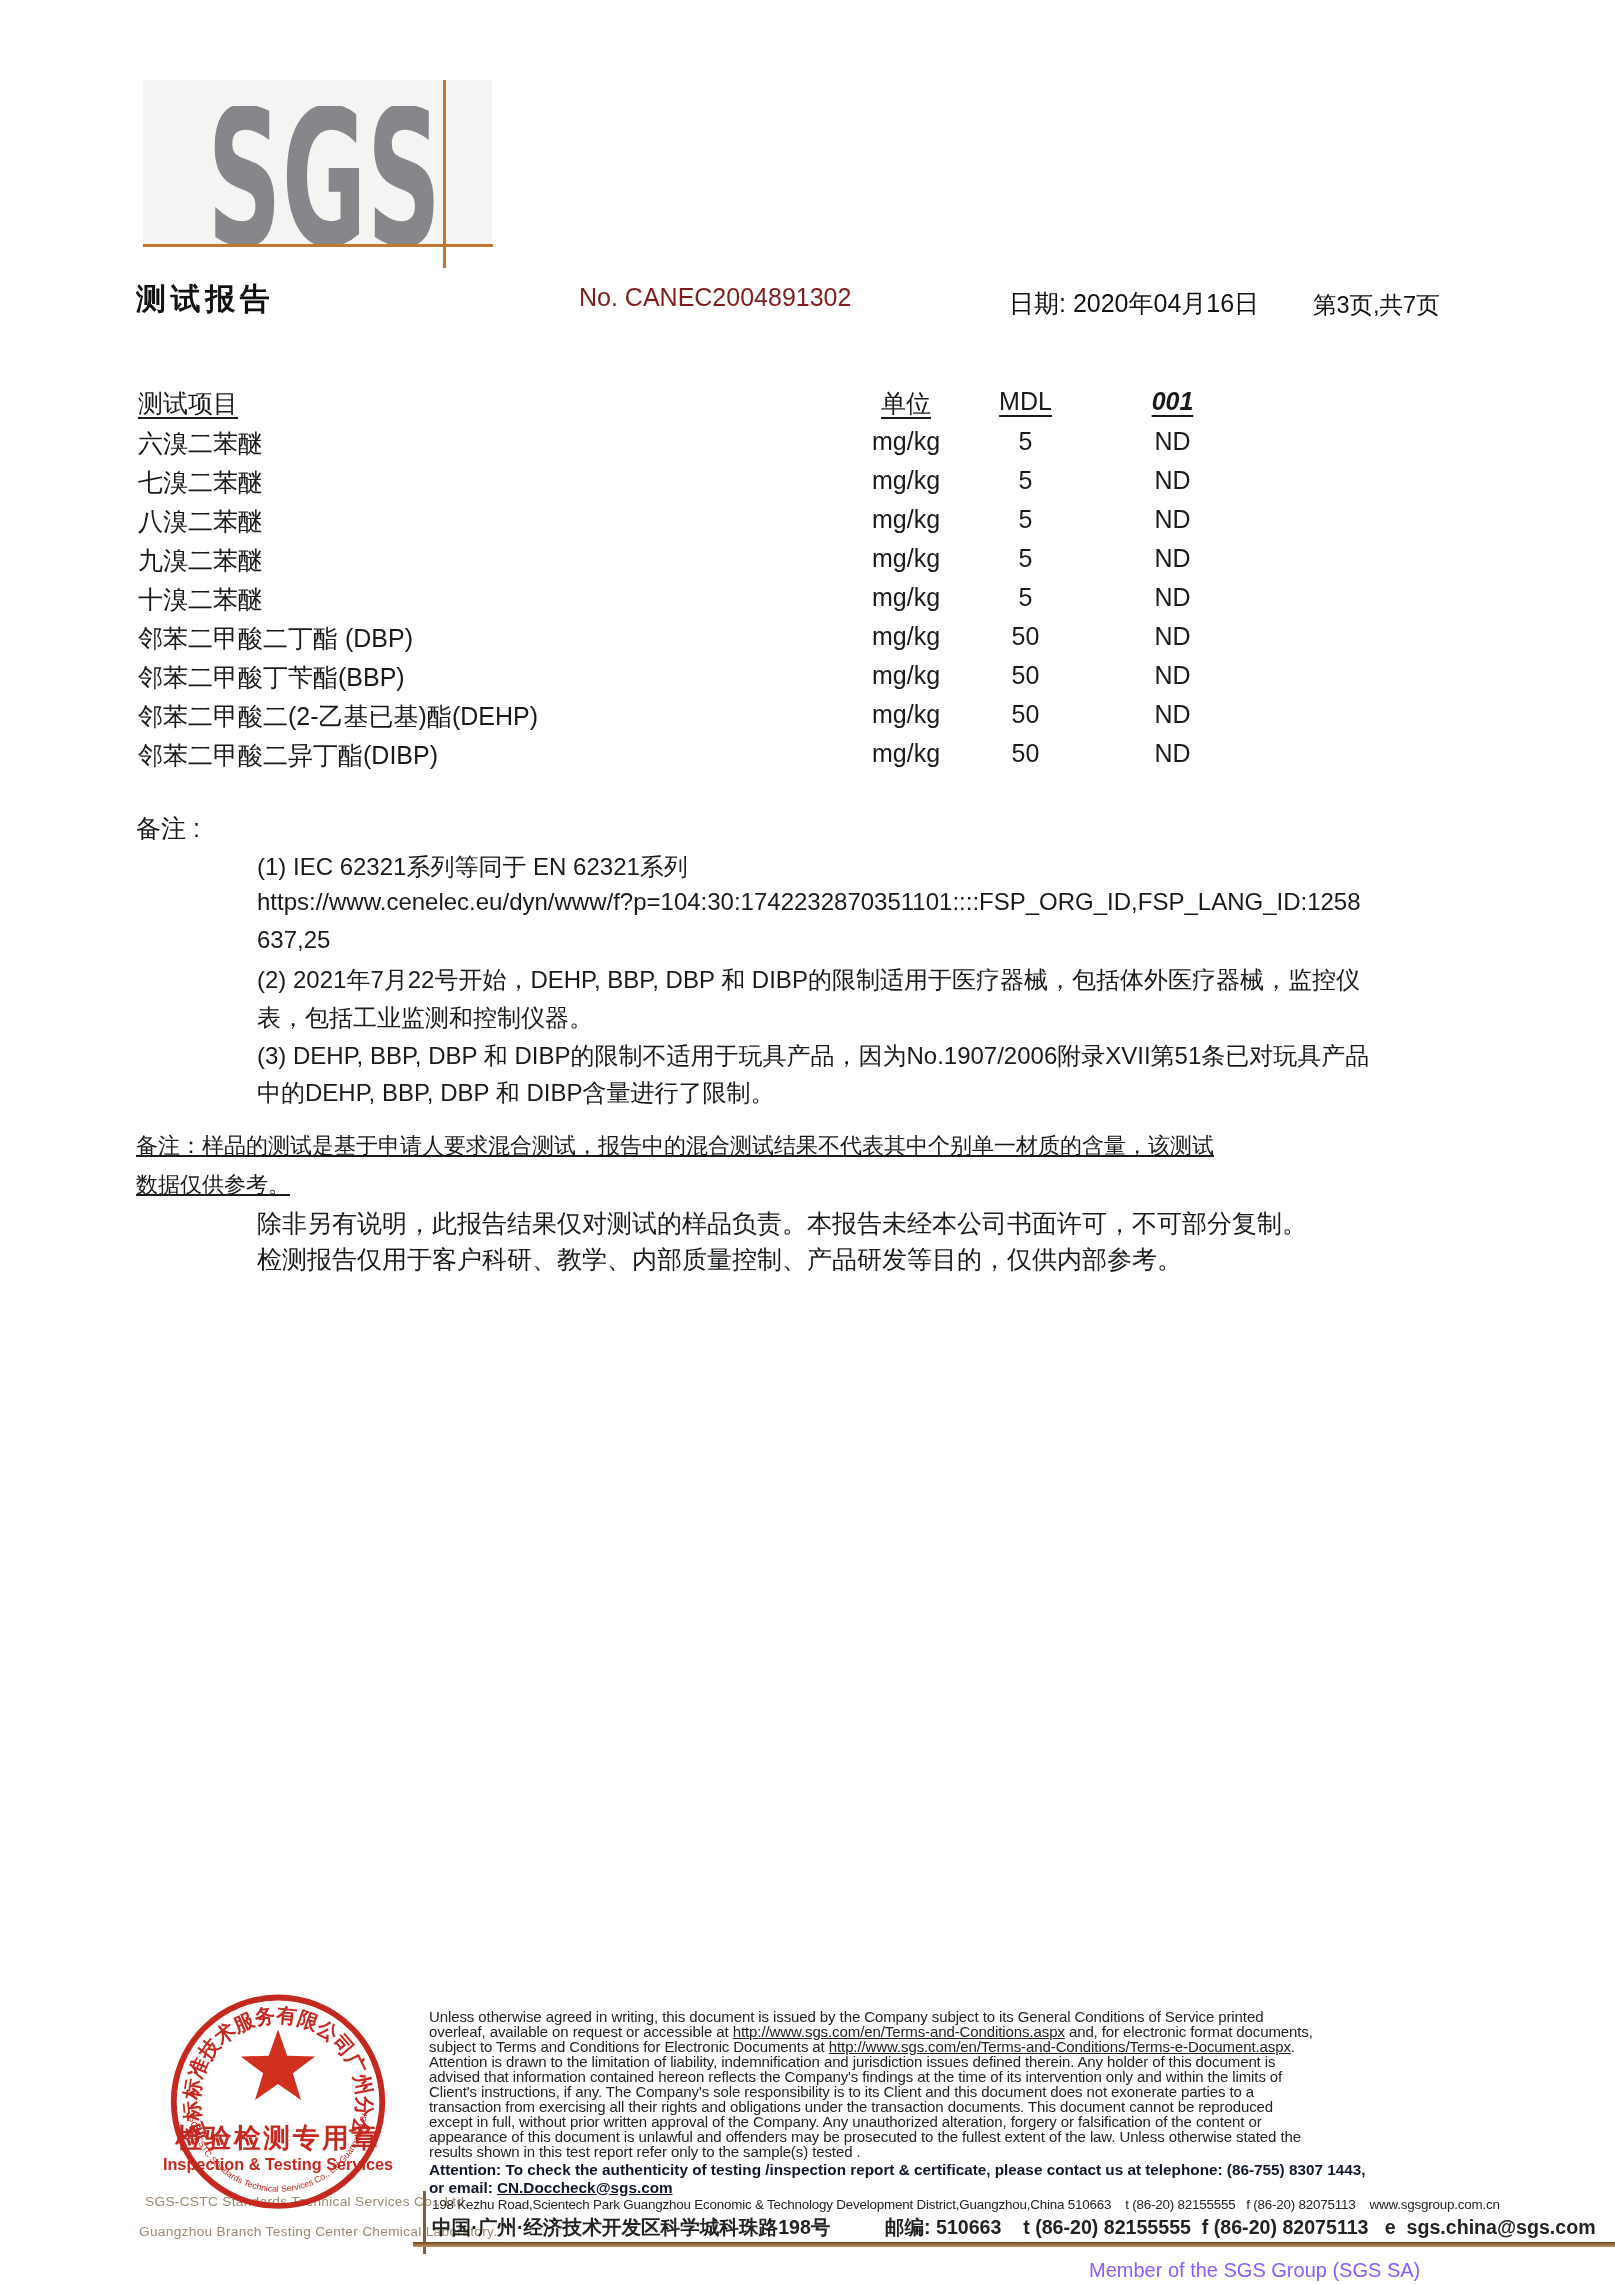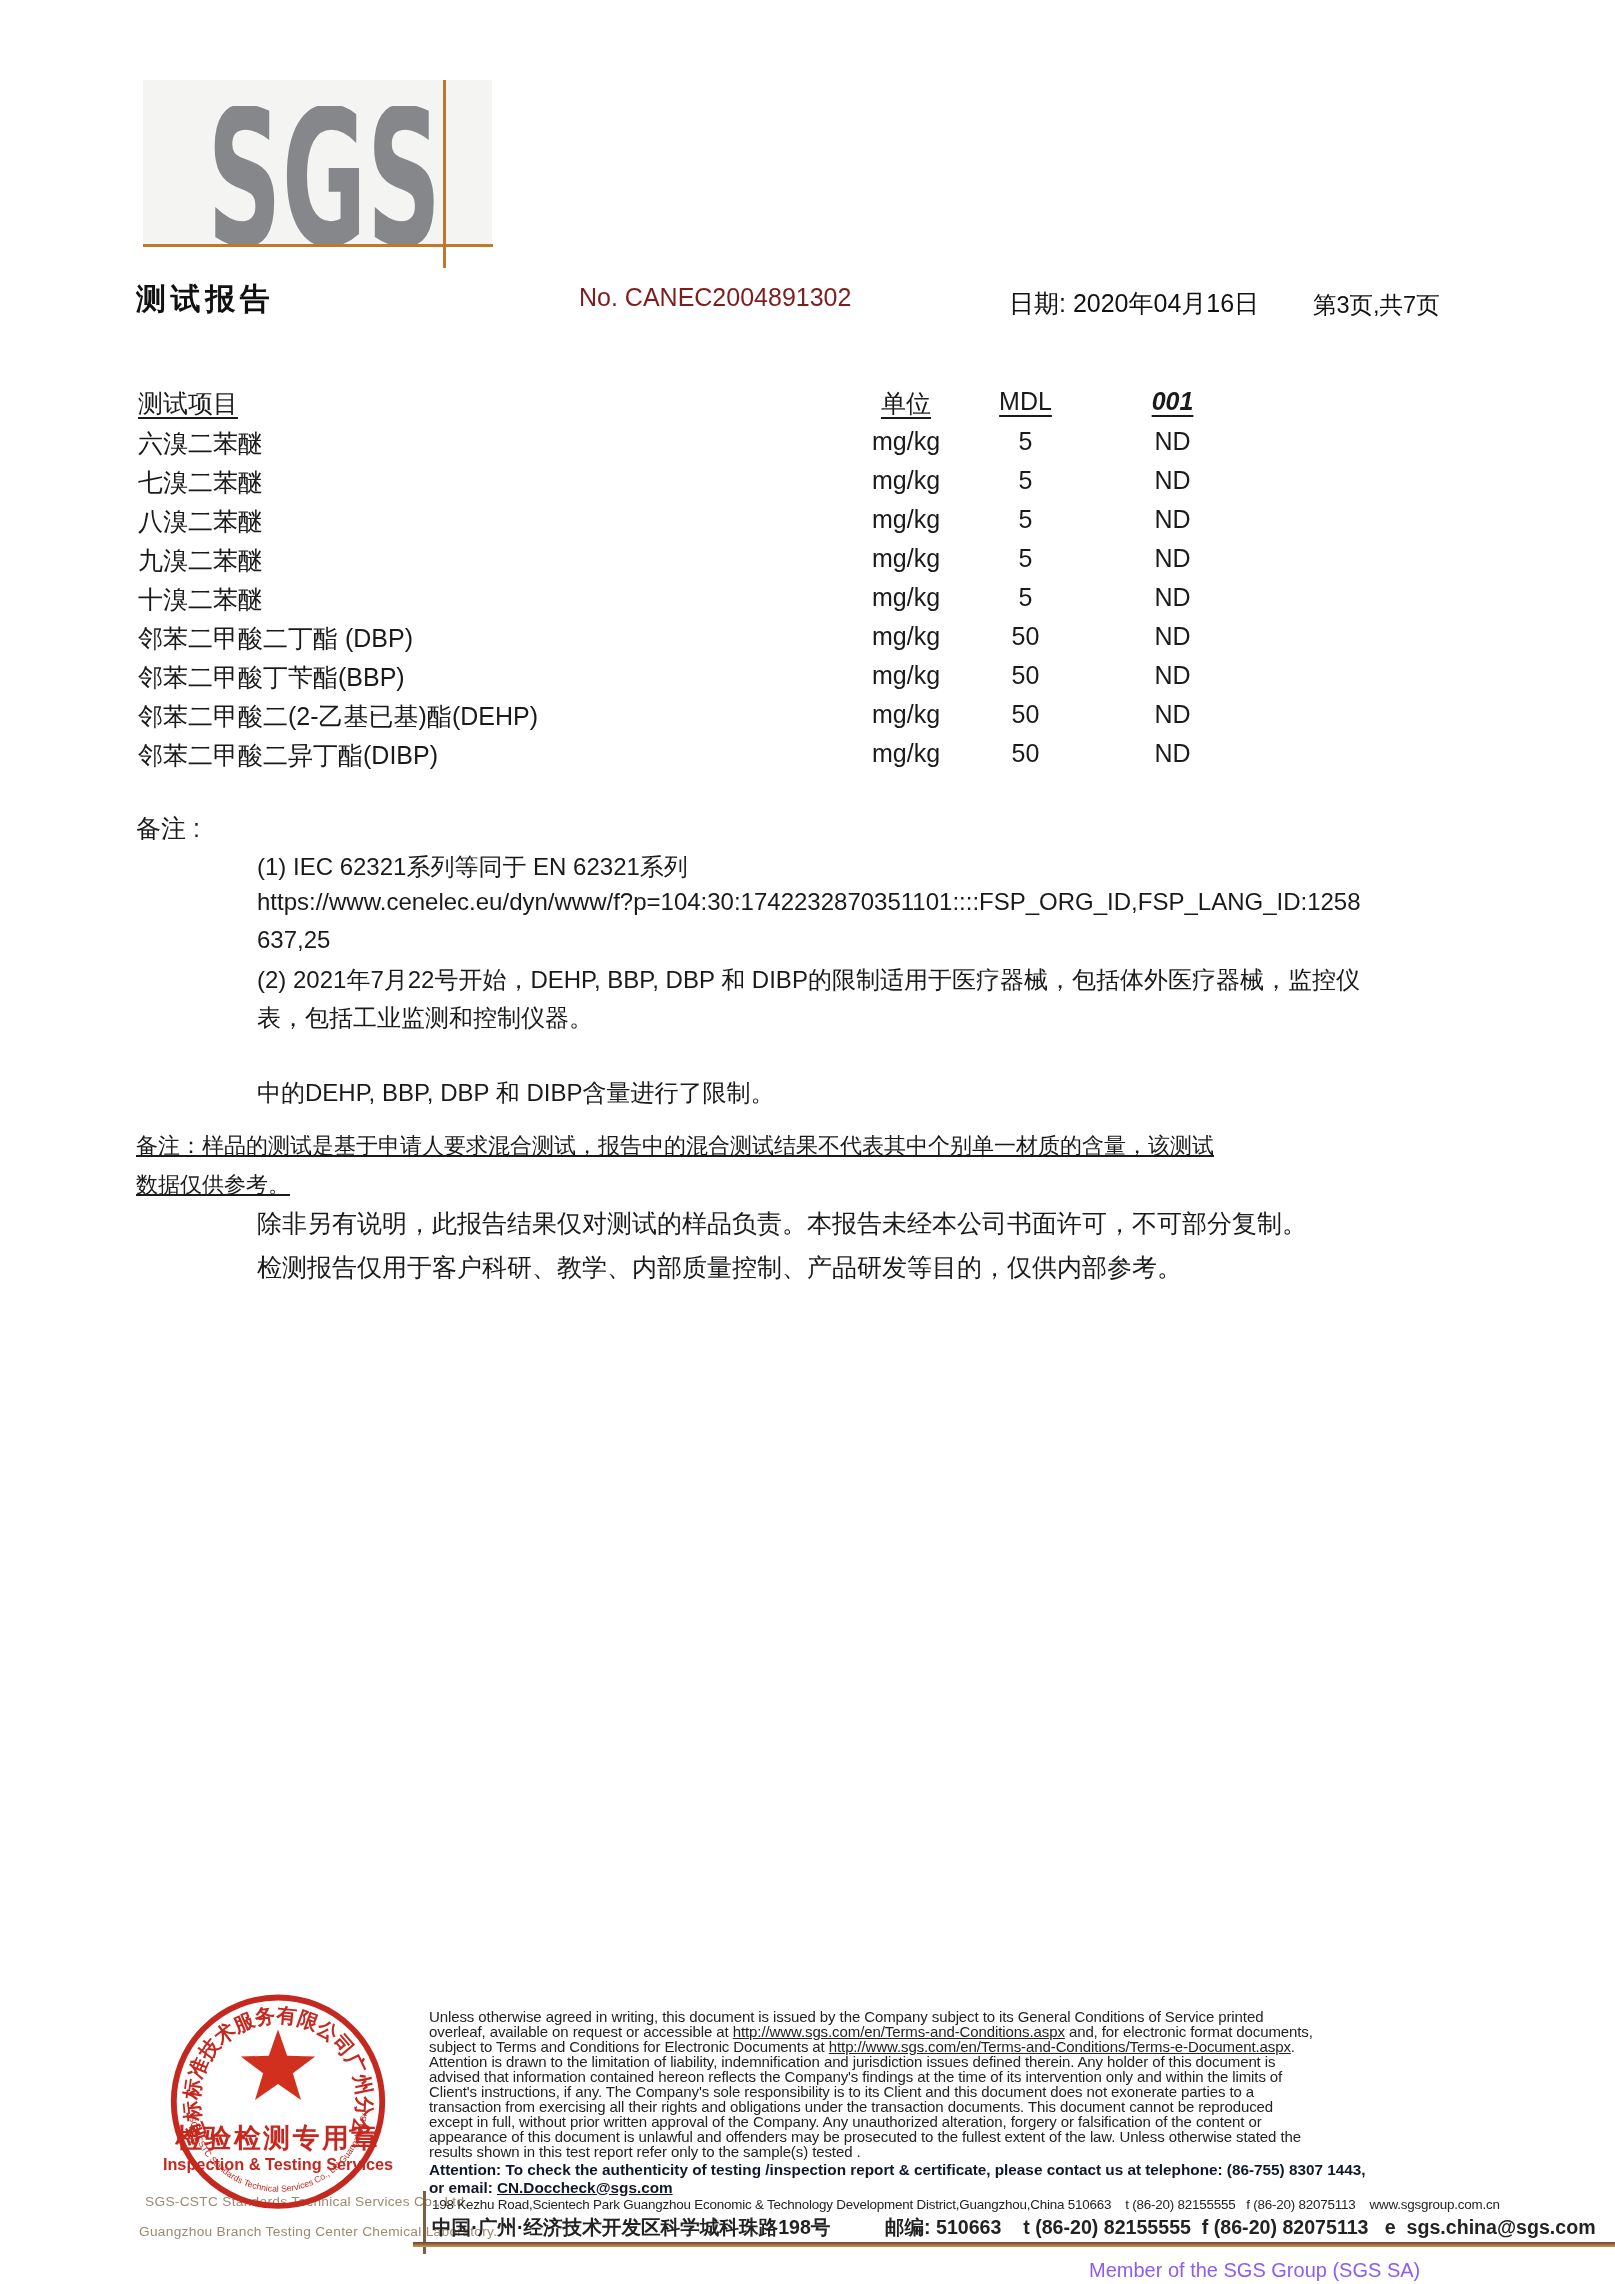--- a/index.html
+++ b/index.html
@@ -128,26 +128,27 @@
       <div class="c-res">ND</div>
     </div>
   </div>
 
   <div class="note-label" style="top:812px;">备注 :</div>
   <div class="note-line" style="top:851px;">(1) IEC 62321系列等同于 EN 62321系列</div>
   <div class="note-line" style="top:888px;">https://www.cenelec.eu/dyn/www/f?p=104:30:1742232870351101::::FSP_ORG_ID,FSP_LANG_ID:1258</div>
   <div class="note-line" style="top:926px;">637,25</div>
   <div class="note-line" style="top:964px;">(2) 2021年7月22号开始，DEHP, BBP, DBP 和 DIBP的限制适用于医疗器械，包括体外医疗器械，监控仪</div>
   <div class="note-line" style="top:1002px;">表，包括工业监测和控制仪器。</div>
+  <div class="note-line" style="top:1040px;">(3) DEHP, BBP, DBP 和 DIBP的限制不适用于玩具产品，因为No.1907/2006附录XVII第51条已对玩具产品</div>
   <div class="note-line" style="top:1077px;">中的DEHP, BBP, DBP 和 DIBP含量进行了限制。</div>
 
   <div class="remark-line-margin" style="top:1131px;">备注：样品的测试是基于申请人要求混合测试，报告中的混合测试结果不代表其中个别单一材质的含量，该测试</div>
   <div class="remark-line-margin" style="top:1170px;">数据仅供参考。</div>
   <div class="remark-line-indent" style="top:1207px;">除非另有说明，此报告结果仅对测试的样品负责。本报告未经本公司书面许可，不可部分复制。</div>
-  <div class="remark-line-indent" style="top:1243px;margin-top:8px;">检测报告仅用于客户科研、教学、内部质量控制、产品研发等目的，仅供内部参考。</div>
+  <div class="remark-line-indent" style="top:1243px;">检测报告仅用于客户科研、教学、内部质量控制、产品研发等目的，仅供内部参考。</div>
 
   <div class="company-line" style="left:145px;top:2194px;">SGS-CSTC Standards Technical Services Co., Ltd.</div>
   <div class="company-line" style="left:139px;top:2224px;">Guangzhou Branch Testing Center Chemical Laboratory.</div>
 
   <svg class="stamp-svg" width="348" height="228" viewBox="0 0 534 350">
     <circle cx="267" cy="173" r="160" fill="none" stroke="#c5281e" stroke-width="9"></circle>
     <path id="stamp-top-arc" d="M 159.3 230.3 A 122 122 0 1 1 374.7 230.3" fill="none"></path>
     <path id="stamp-bottom-arc" d="M 130.3 192.2 A 138 138 0 0 0 403.7 192.2" fill="none"></path>
     <text font-size="31" fill="#c5281e" font-weight="bold">
       <textPath href="#stamp-top-arc" startOffset="0">通标标准技术服务有限公司广州分公司</textPath>

